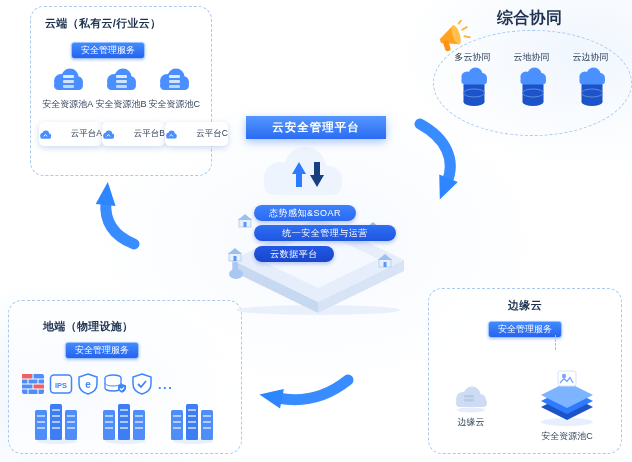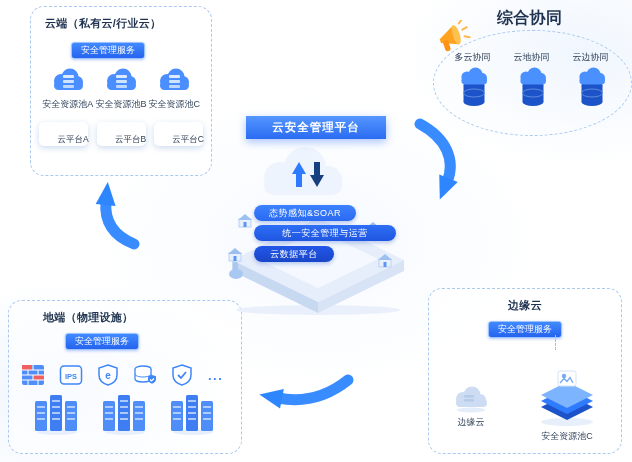--- a/index.html
+++ b/index.html
@@ -13,21 +13,21 @@
 .panel{position:absolute;border:1px dashed #a9c9ef;border-radius:14px;background:rgba(255,255,255,.55)}
 .panel-title{font-size:11px;font-weight:bold;color:#1f3350;letter-spacing:.3px}
 .badge{display:inline-block;font-size:9px;color:#fff;padding:2.5px 9px;border-radius:3px;line-height:1.2;
  background:linear-gradient(180deg,#418aff,#2563ee);border:1px solid #9cc2ff;box-shadow:0 1px 3px rgba(37,99,238,.35)}
 
 #cloud-panel{left:30px;top:6px;width:182px;height:170px}
 .pools-row{display:flex;justify-content:space-between;padding:0 10px;margin-top:8px}
 .pool{width:56px;display:flex;flex-direction:column;align-items:center}
 .pool-label{font-size:9px;color:#33455c;margin-top:2px;white-space:nowrap}
 .platforms-row{display:flex;justify-content:space-between;padding:0 8px;margin-top:11px}
-.platform-card{width:49px;height:24px;display:flex;align-items:flex-end;justify-content:center;gap:19px;
+.platform-card{width:63px;height:24px;display:flex;align-items:center;justify-content:center;gap:19px;
  background:#fff;border-radius:5px;box-shadow:0 2px 6px rgba(110,150,210,.35);font-size:8.5px;color:#2b3c52;white-space:nowrap}
 
 #collab-title{position:absolute;left:497px;top:8px;font-size:16px}
 #megaphone{position:absolute;left:434px;top:20px}
 #collab-ellipse{position:absolute;left:433px;top:30px;width:199px;height:106px;border:1px dashed #a9c9ef;
  border-radius:50%;display:flex;justify-content:space-around;align-items:flex-start;padding:20px 10px 0}
 .collab-item{display:flex;flex-direction:column;}
 .collab-label{font-size:9px;color:#2b3c52;margin-bottom:2px;white-space:nowrap}
 
 #center-pill{position:absolute;left:246px;top:116px;width:140px;height:23px;z-index:5;
@@ -36,21 +36,21 @@
 #center-cloud{position:absolute;left:250px;top:142px;z-index:2}
 #center-base{position:absolute;left:222px;top:212px;z-index:1}
 .house{position:absolute;z-index:2}
 .ribbon{position:absolute;color:#fff;font-size:9px;display:flex;align-items:center;justify-content:center;
  border-radius:8px;z-index:4;letter-spacing:.5px;white-space:nowrap;box-shadow:0 2px 4px rgba(30,80,200,.3)}
 #ribbon-1{left:254px;top:205px;width:102px;height:16px;background:linear-gradient(180deg,#3c82ff,#2a6af0)}
 #ribbon-2{left:254px;top:225px;width:142px;height:16px;background:linear-gradient(180deg,#2e6ef5,#1f56e0)}
 #ribbon-3{left:254px;top:246px;width:80px;height:16px;background:linear-gradient(180deg,#2257e8,#1a46c8)}
 
 #ground-panel{left:8px;top:300px;width:234px;height:154px}
-.sec-icons{display:flex;align-items:center;gap:14px;padding:0 12px;margin-top:14px}
+.sec-icons{display:flex;align-items:center;gap:4px;padding:0 12px;margin-top:14px}
 .more{font-size:13px;font-weight:bold;color:#3f86f8;letter-spacing:1.5px;line-height:1;margin-left:1px}
 .racks{display:flex;justify-content:space-around;padding:0 14px;margin-top:5px}
 
 #edge-panel{left:428px;top:288px;width:194px;height:166px}
 #edge-panel .panel-title{text-align:center;margin-top:9px}
 #edge-badge-row{text-align:center;margin-top:5px}
 .edge-dash{position:absolute;left:126px;top:46px;height:15px;width:0;border-left:1px dashed #9cc2ee}
 .edge-content{position:absolute;left:0;right:0;bottom:10px;display:flex;justify-content:space-around;align-items:flex-end}
 .edge-cloud-col{display:flex;flex-direction:column;align-items:center;margin-bottom:14px}
 .edge-pool-col{display:flex;flex-direction:column;align-items:center}
@@ -260,21 +260,21 @@
       </g>
     <polygon points="42,32 49,20 56,32 52,32 52,45 46,45 46,32" fill="#2f7bff"></polygon>
     <polygon points="60,33 67,45 74,33 70,33 70,20 64,20 64,33" fill="#16407f"></polygon>
   </svg>
   <div id="center-pill">云安全管理平台</div>
   <div class="ribbon" id="ribbon-1">态势感知&amp;SOAR</div>
   <div class="ribbon" id="ribbon-2">统一安全管理与运营</div>
   <div class="ribbon" id="ribbon-3">云数据平台</div>
 
   <div class="panel" id="ground-panel">
-    <div class="panel-title" style="margin:9px 0 0 34px">地端（物理设施）</div>
+    <div class="panel-title" style="margin:18px 0 0 34px">地端（物理设施）</div>
     <div style="margin:5px 0 0 56px">
       <span class="badge">安全管理服务</span>
     </div>
     <div class="sec-icons">
       <svg width="24" height="22" viewBox="0 0 24 22">
         <rect x="1" y="1" width="22" height="20" rx="2" fill="#4f8ef9"></rect>
         <rect x="1" y="1" width="10" height="5" fill="#ef6060"></rect>
           <rect x="12" y="11" width="11" height="5" fill="#ef6060"></rect>
         <g stroke="#fff" stroke-width="1">
           <line x1="1" y1="6" x2="23" y2="6"></line>

